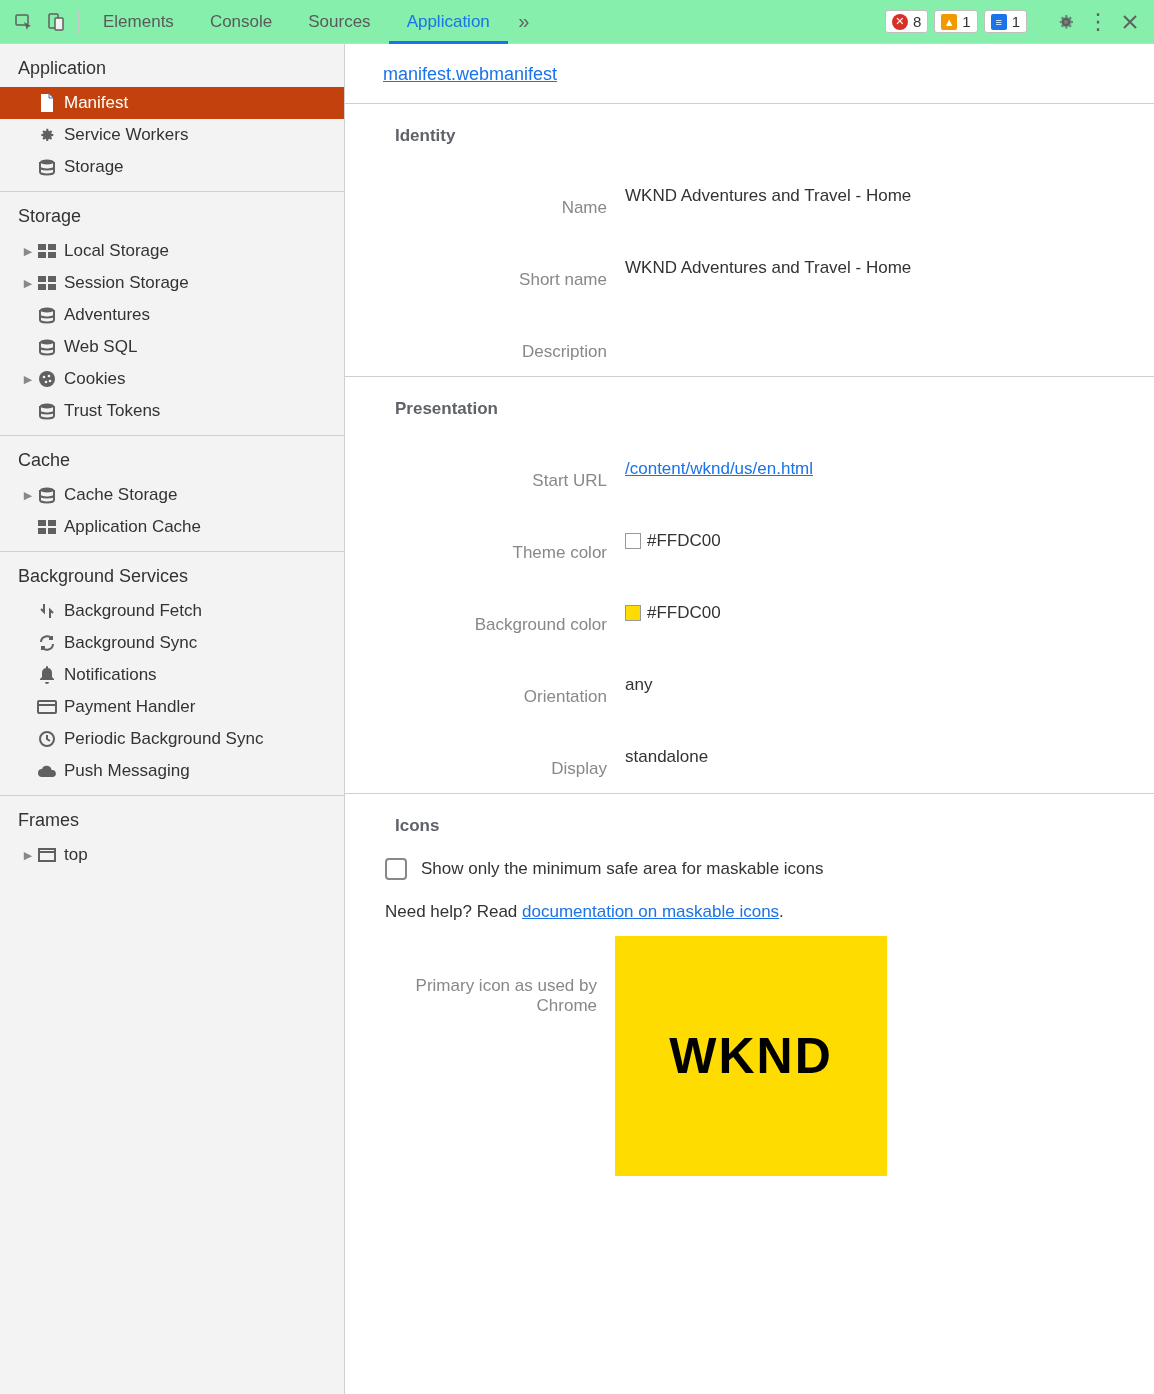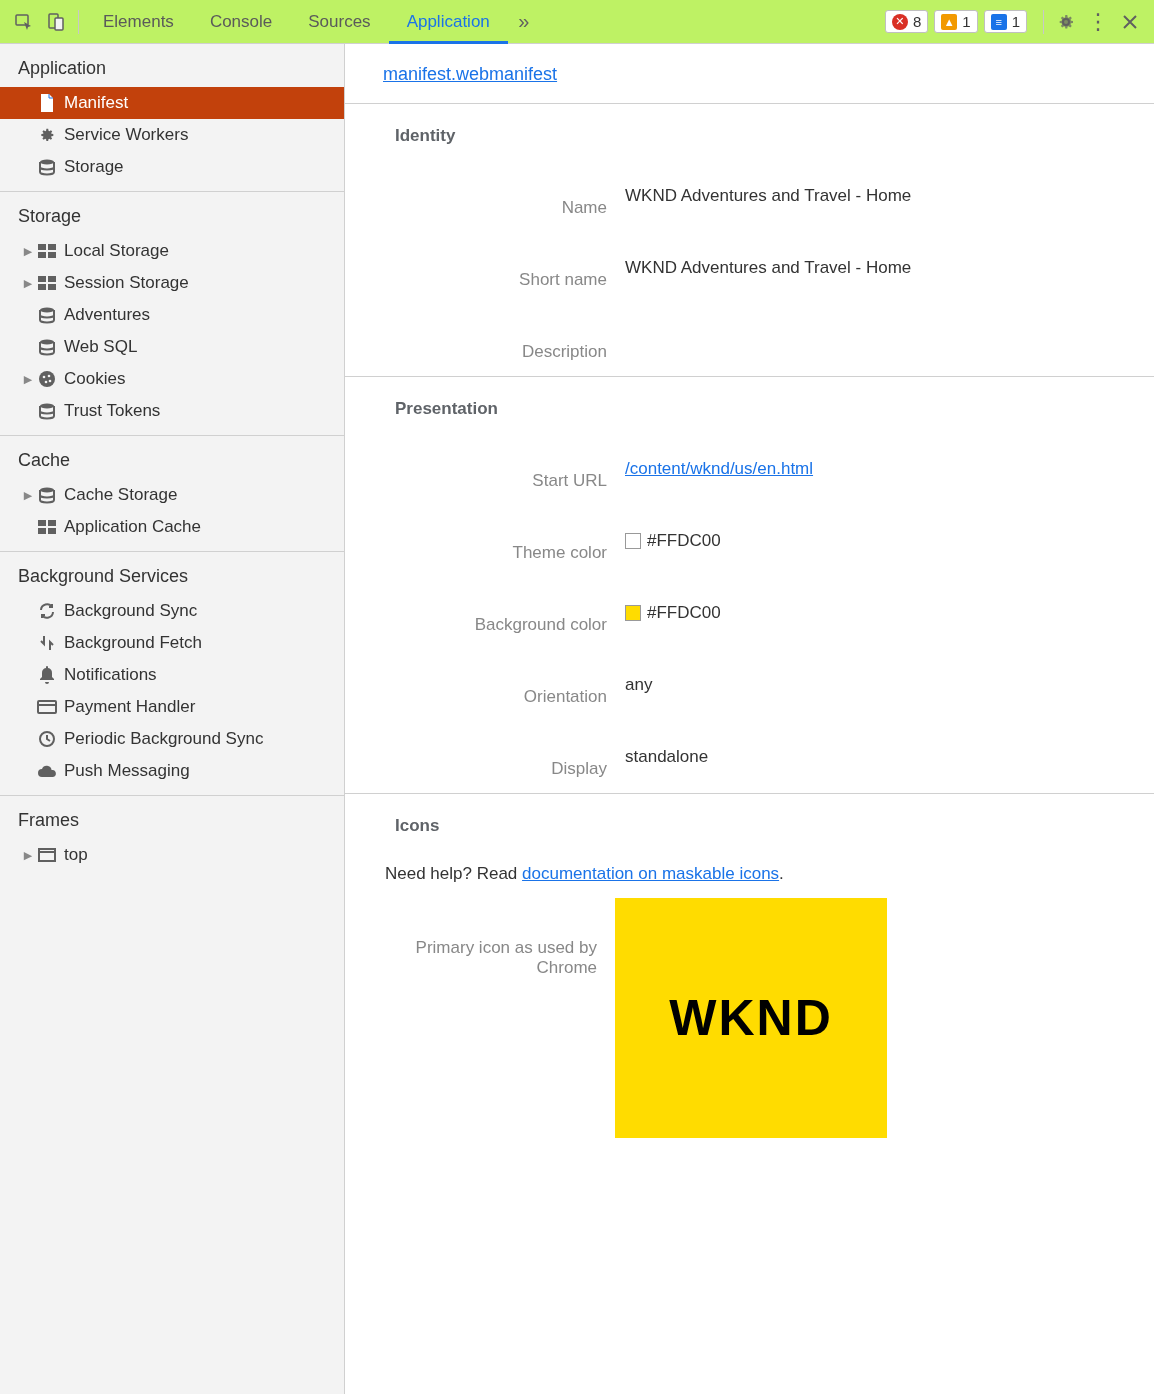--- a/index.html
+++ b/index.html
@@ -10,21 +10,21 @@
   background: #fff;
   width: 1154px;
   height: 1394px;
   overflow: hidden;
 }
 .tabbar {
   display: flex;
   align-items: center;
   height: 44px;
   border-bottom: 1px solid #d0d0d0;
-  background: #bef264;
+  background: #86efac;
   padding: 0 8px;
 }
 .tabbar .tool-icon {
   width: 24px; height: 24px;
   display: flex; align-items: center; justify-content: center;
   margin: 0 4px;
   color: #606060;
 }
 .vline { width: 1px; height: 24px; background: #c8c8c8; margin: 0 6px; }
 .tab {
@@ -379,35 +379,35 @@
           </svg>
       </span>
       <span>Application Cache</span>
     </div>
 
     <div class="sb-sep"></div>
     <div class="sb-heading">Background Services</div>
     <div class="tree-item">
       <span class="tree-twisty"></span>
       <span class="tree-icon">
+        <svg width="18" height="18" viewBox="0 0 18 18" fill="#606060">
+            <path d="M6 2v8l-3-3M12 16V8l3 3" stroke="#606060" stroke-width="2" fill="none"></path>
+          </svg>
+      </span>
+      <span>Background Fetch</span>
+    </div>
+    <div class="tree-item">
+      <span class="tree-twisty"></span>
+      <span class="tree-icon">
         <svg width="18" height="18" viewBox="0 0 18 18" fill="none" stroke="#606060" stroke-width="2">
             <path d="M14 5a6 6 0 00-11 3M4 13a6 6 0 0011-3"></path>
             <path d="M14 2v3h-3M4 16v-3h3"></path>
           </svg>
       </span>
       <span>Background Sync</span>
-    </div>
-    <div class="tree-item">
-      <span class="tree-twisty"></span>
-      <span class="tree-icon">
-        <svg width="18" height="18" viewBox="0 0 18 18" fill="#606060">
-            <path d="M6 2v8l-3-3M12 16V8l3 3" stroke="#606060" stroke-width="2" fill="none"></path>
-          </svg>
-      </span>
-      <span>Background Fetch</span>
     </div>
     <div class="tree-item">
       <span class="tree-twisty"></span>
       <span class="tree-icon">
         <svg width="16" height="18" viewBox="0 0 16 18" fill="#606060">
             <path d="M8 0a1 1 0 011 1v1a5 5 0 014 5v4l2 2v1H1v-1l2-2V7a5 5 0 014-5V1a1 1 0 011-1zM6 16a2 2 0 004 0z"></path>
           </svg>
       </span>
       <span>Notifications</span>
     </div>
@@ -499,20 +499,24 @@
       <div class="prop-label">Orientation</div>
       <div class="prop-value">any</div>
     </div>
     <div class="prop-row">
       <div class="prop-label">Display</div>
       <div class="prop-value">standalone</div>
     </div>
 
     <div class="section-divider"></div>
     <div class="section-heading">Icons</div>
+    <div class="checkbox-row">
+      <span class="cb"></span>
+      <span>Show only the minimum safe area for maskable icons</span>
+    </div>
     <div class="help-row">
       <span>Need help? Read </span><a class="link">documentation on maskable icons</a><span>.</span>
     </div>
     <div class="icon-preview-row">
       <div class="prop-label">
         <span>Primary icon as used by</span><br>
         <span>Chrome</span>
       </div>
       <div class="icon-preview">
         <span>WKND</span>

